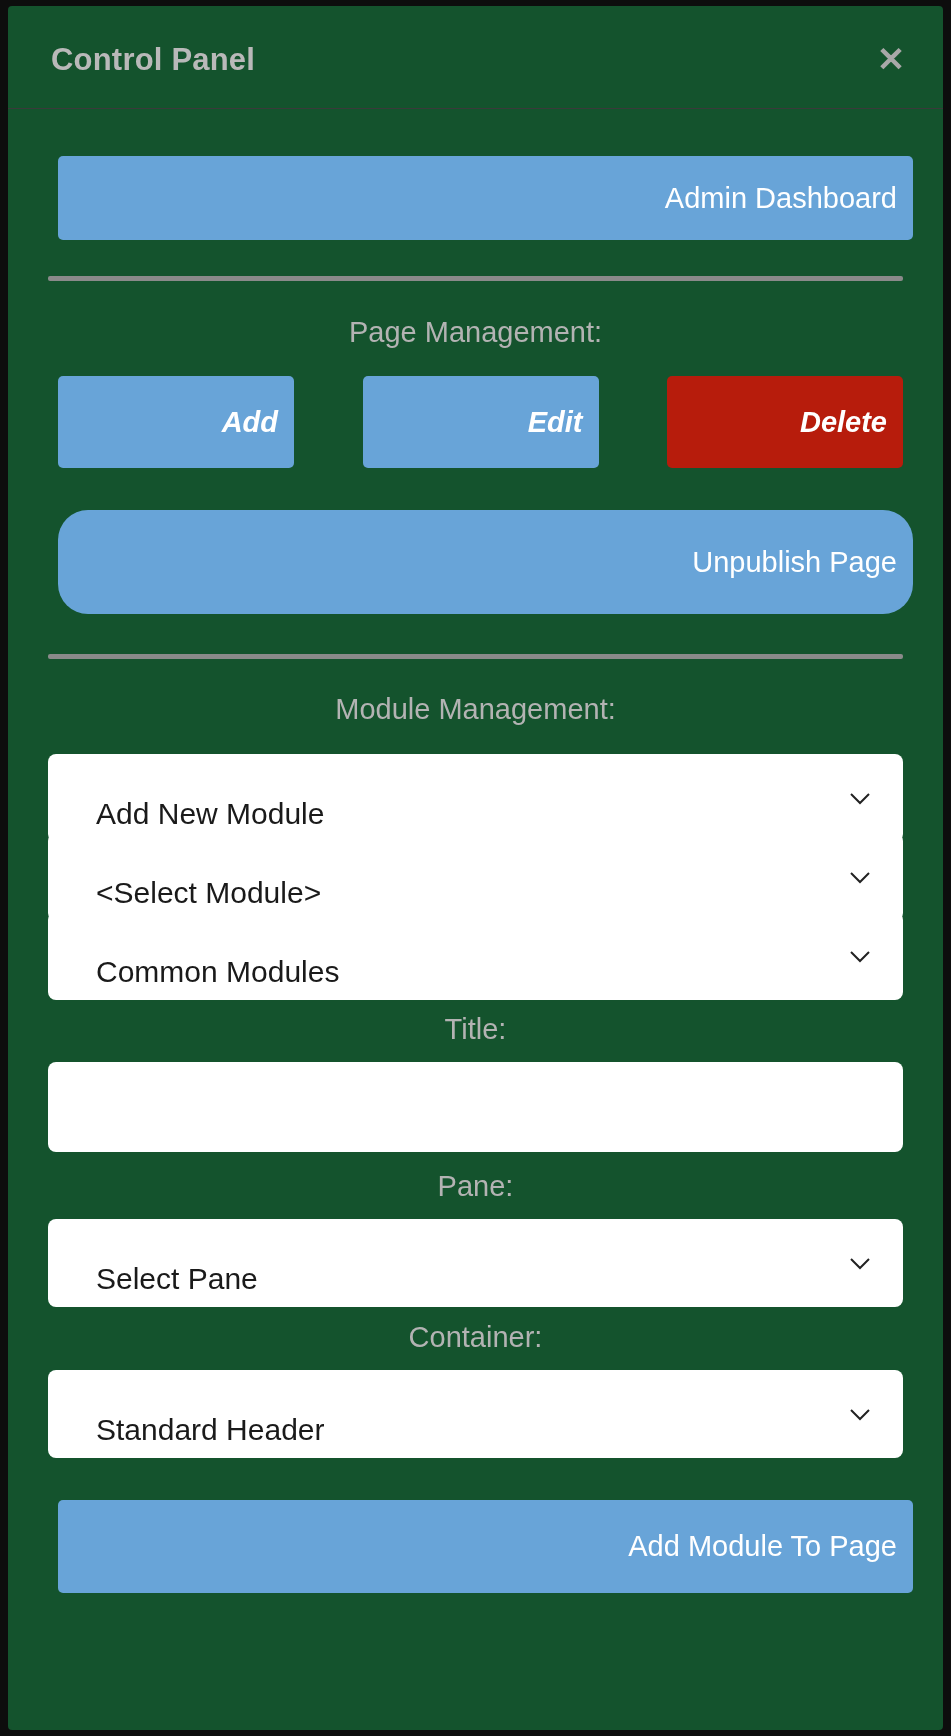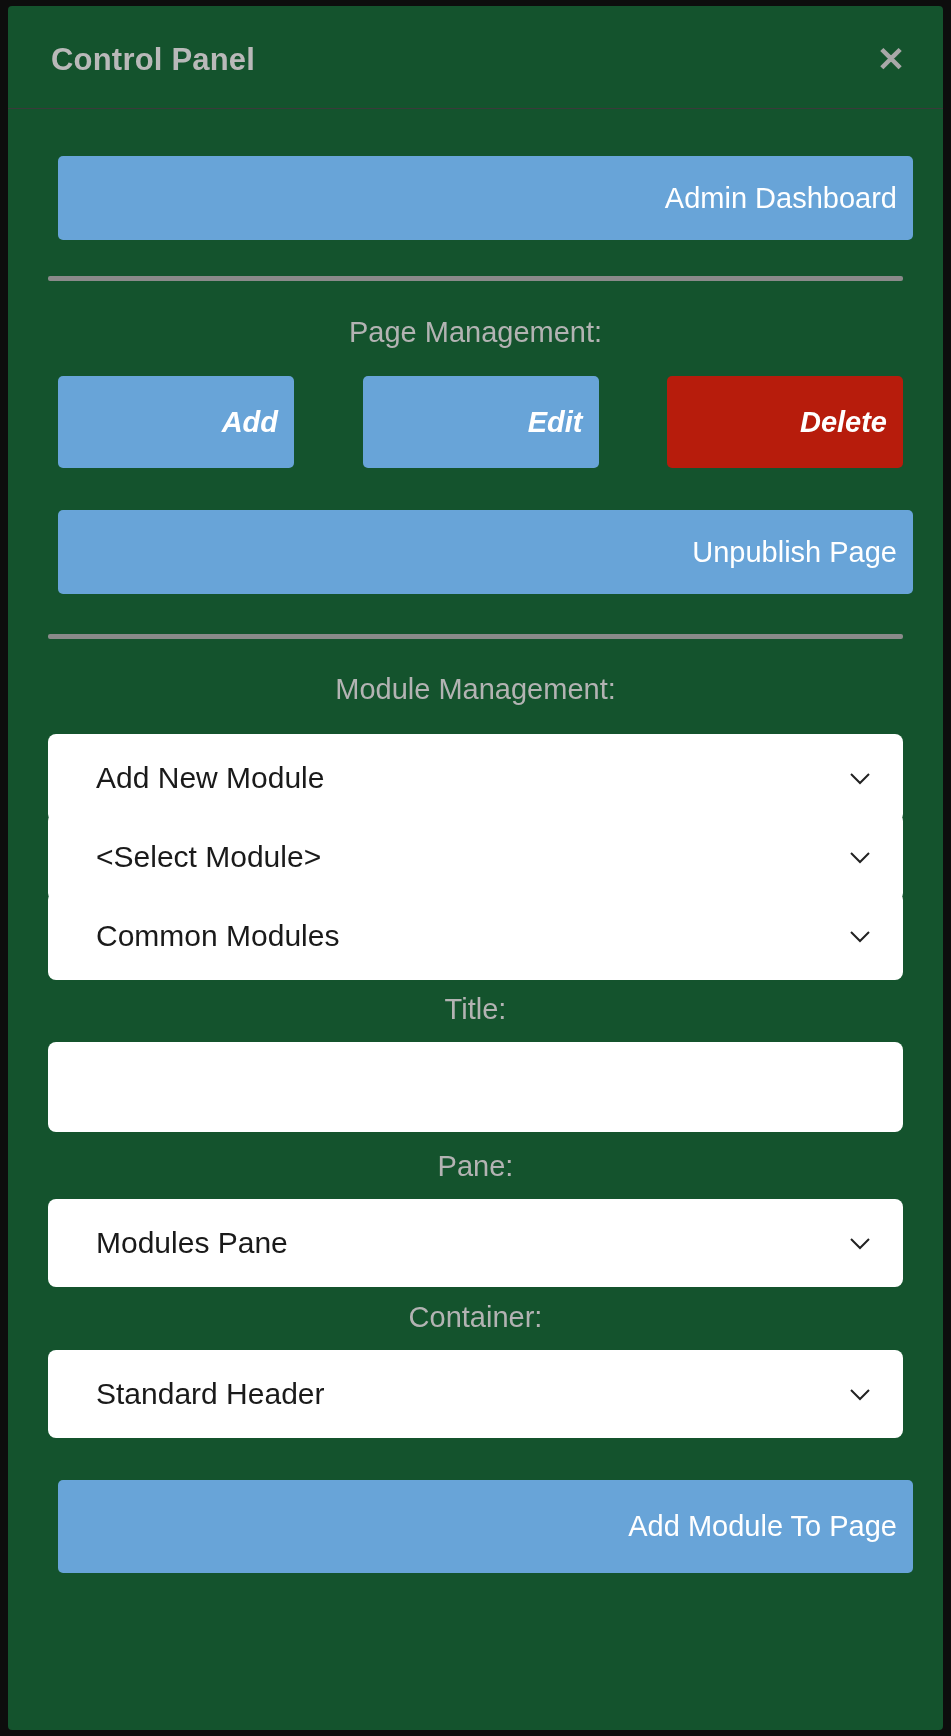--- a/index.html
+++ b/index.html
@@ -133,21 +133,21 @@
     position: relative;
     width: 100%;
     height: 88px;
     background: #ffffff;
     border-radius: 8px;
   }
   .select-wrap.stacked { margin-top: -4px; }
   .select-text {
     position: absolute;
     left: 48px;
-    top: 0;
+    top: 16px;
     height: 88px;
     display: flex;
     align-items: center;
     font-size: 30px;
     color: #1a1a1a;
     white-space: nowrap;
   }
   .chevron {
     position: absolute;
     right: 30px;
@@ -204,21 +204,21 @@
       <div class="section-label" style="margin-top:37px;">Page Management:</div>
 
       
       <div class="row-buttons" style="margin-top:29px;">
         <button class="btn btn-primary">Add</button>
         <button class="btn btn-primary">Edit</button>
         <button class="btn btn-danger">Delete</button>
       </div>
 
       
-      <button class="btn btn-primary btn-wide" style="margin-top:42px;height:84px;">Unpublish Page</button>
+      <button class="btn btn-primary btn-wide" style="margin-top:42px;height:104px;border-radius:30px;">Unpublish Page</button>
 
       
       <div class="divider" style="margin-top:40px;"></div>
 
       
       <div class="section-label" style="margin-top:36px;">Module Management:</div>
 
       
       <div class="select-wrap" style="margin-top:30px;">
         <span class="select-text">Add New Module</span>
@@ -249,21 +249,21 @@
         </span>
       </div>
 
       
       <div class="field-label" style="margin-top:15px;">Title:</div>
       <input class="text-input" type="text" style="margin-top: 18px;" value="">
 
       
       <div class="field-label" style="margin-top:20px;">Pane:</div>
       <div class="select-wrap" style="margin-top:18px;">
-        <span class="select-text">Modules Pane</span>
+        <span class="select-text">Select Pane</span>
         <span class="chevron">
           <svg width="26" height="26" viewBox="0 0 26 26">
             <polyline points="4,9 13,18 22,9" fill="none" stroke="#222" stroke-width="2"></polyline>
           </svg>
         </span>
       </div>
 
       
       <div class="field-label" style="margin-top:16px;">Container:</div>
       <div class="select-wrap" style="margin-top:18px;">

